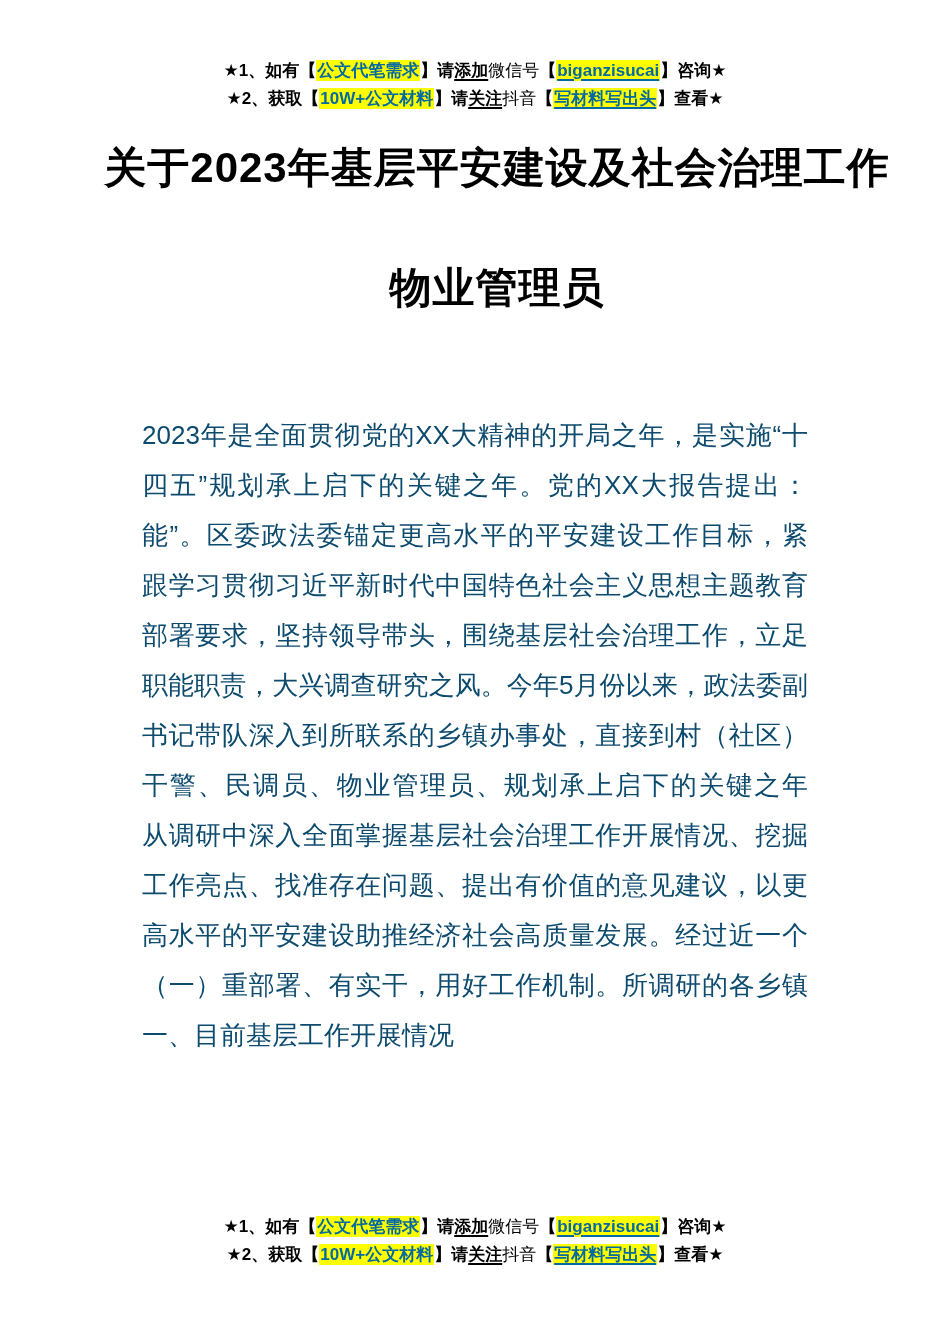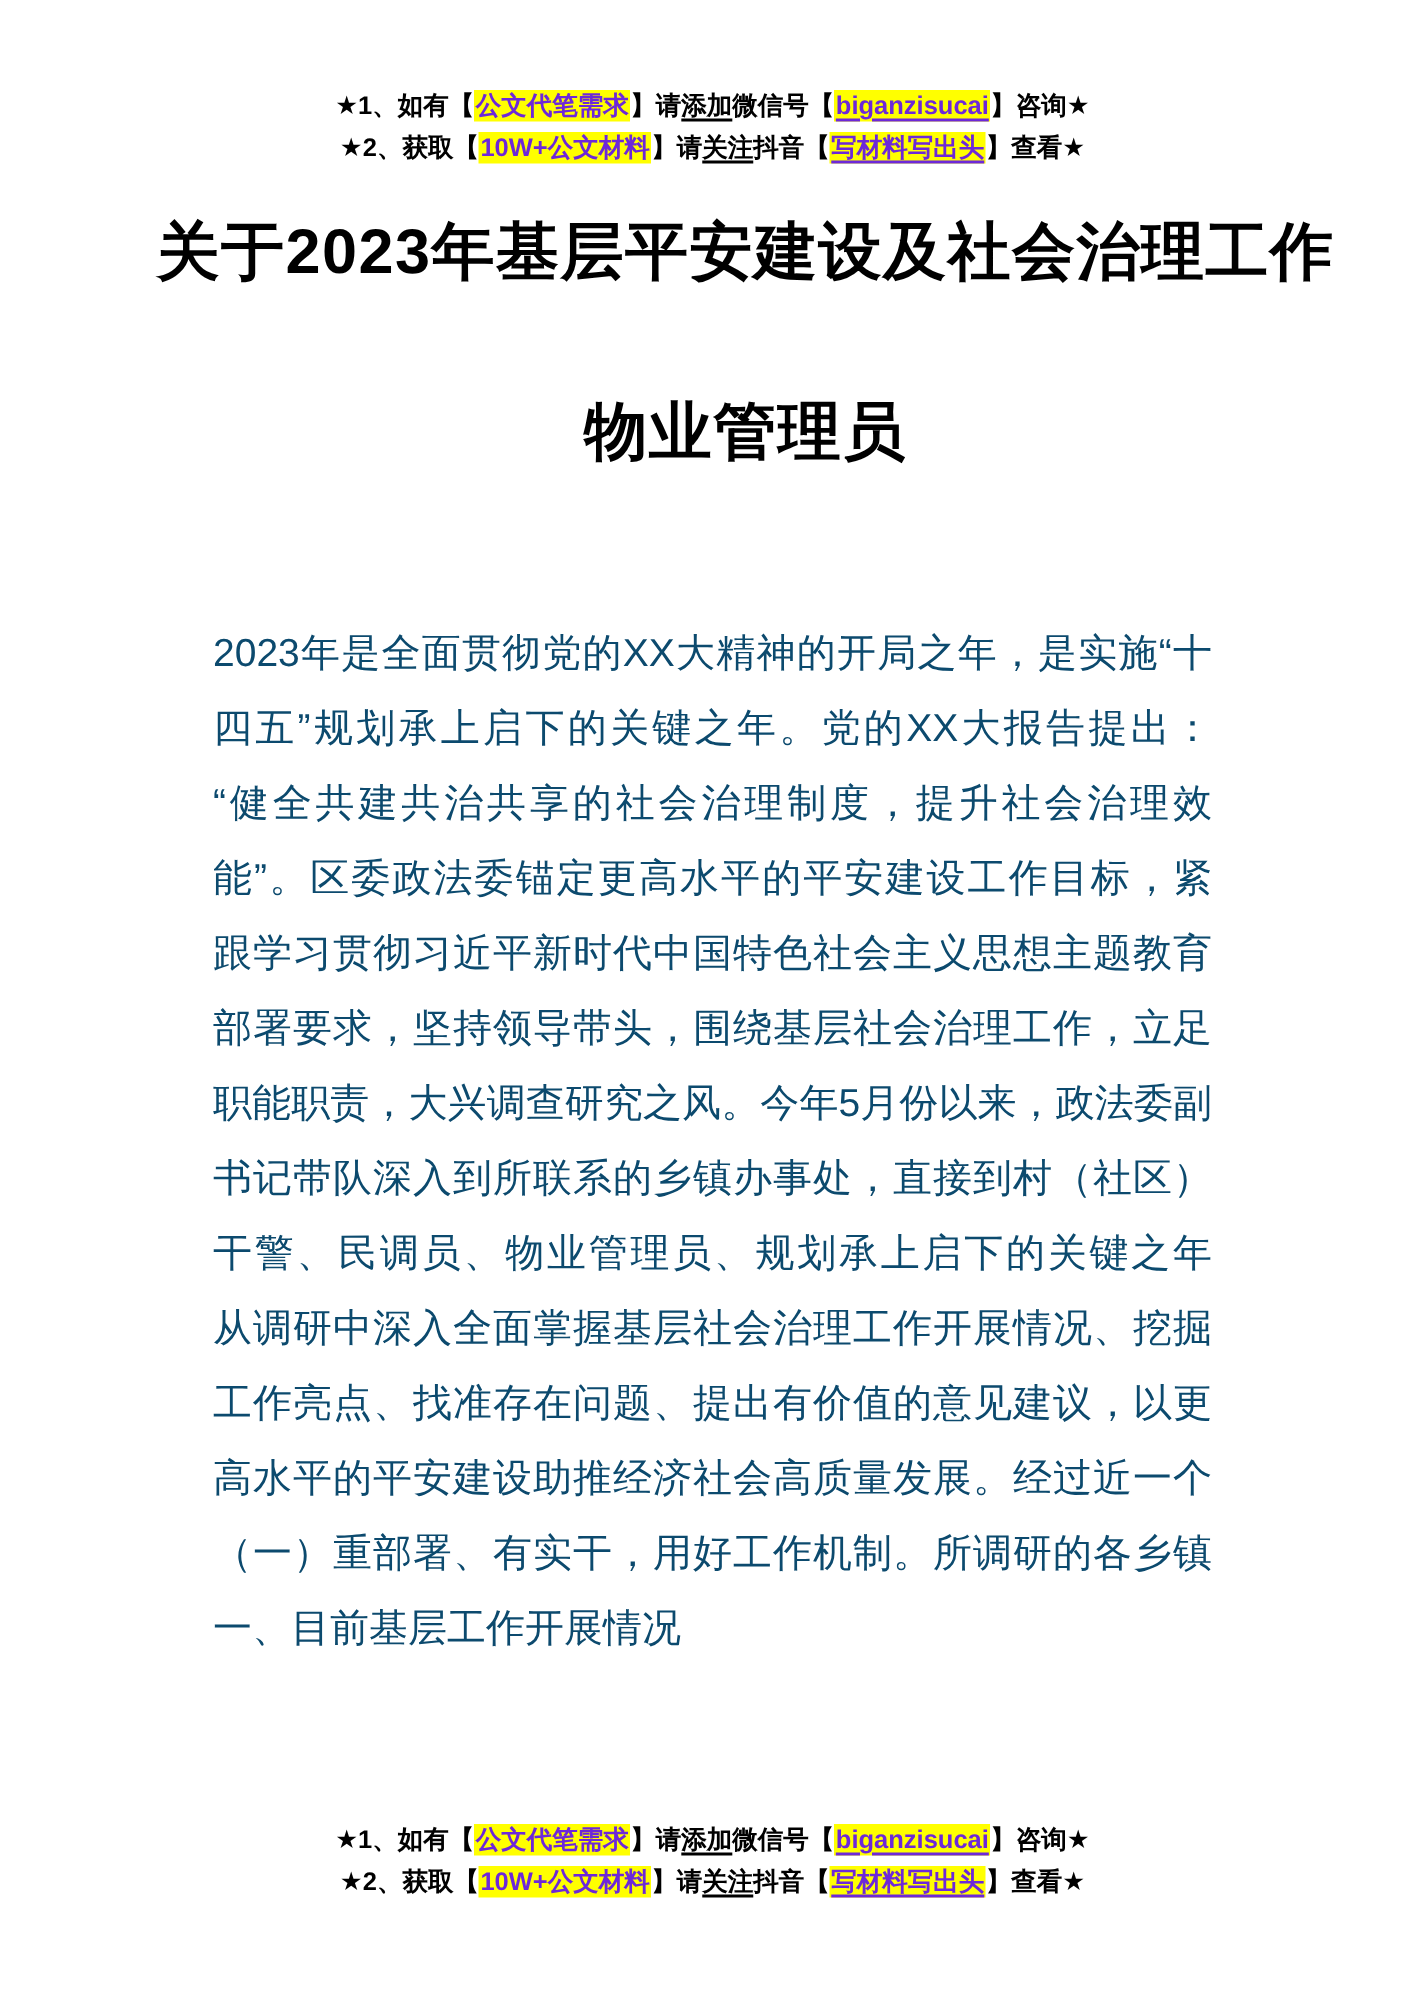--- a/index.html
+++ b/index.html
@@ -15,22 +15,22 @@
 
   
   .notice {
     position: absolute; left: 0; width: 100%;
     text-align: center; font-size: 17px; font-weight: 700; color: #000;
   }
   .notice-top { top: 57px; }
   .notice-bottom { top: 1213px; }
   .notice-line { height: 28px; line-height: 28px; white-space: nowrap; }
   .seg { font-weight: 700; }
-  .seg-light { font-weight: 700; }
-  .seg-red { color: #6d28d9; }
+  .seg-light { font-weight: 400; }
+  .seg-red { color: #0369a1; }
   .seg-hl { background: #ffff00; padding: 1px 1px; }
   .seg-u { text-decoration: underline; text-decoration-thickness: 2px; text-underline-offset: 3px; }
 
   
   .doc-title {
     position: absolute; top: 144px; left: 0; width: 100%;
     text-align: center; font-weight: 900; font-size: 42px; color: #000;
     letter-spacing: 1px;
   }
   .title-line { height: 48px; line-height: 48px; white-space: nowrap; padding-left: 44px; }
@@ -59,21 +59,20 @@
   </div>
 
   <div class="doc-title">
     <div class="title-line">关于2023年基层平安建设及社会治理工作</div>
     <div class="title-line">物业管理员</div>
   </div>
 
   <div class="doc-body">
     <div class="body-line">2023年是全面贯彻党的XX大精神的开局之年，是实施“十</div>
     <div class="body-line">四五”规划承上启下的关键之年。党的XX大报告提出：</div>
-    <div class="body-line">“健全共建共治共享的社会治理制度，提升社会治理效</div>
     <div class="body-line">能”。区委政法委锚定更高水平的平安建设工作目标，紧</div>
     <div class="body-line">跟学习贯彻习近平新时代中国特色社会主义思想主题教育</div>
     <div class="body-line">部署要求，坚持领导带头，围绕基层社会治理工作，立足</div>
     <div class="body-line">职能职责，大兴调查研究之风。今年5月份以来，政法委副</div>
     <div class="body-line">书记带队深入到所联系的乡镇办事处，直接到村（社区）</div>
     <div class="body-line">干警、民调员、物业管理员、规划承上启下的关键之年</div>
     <div class="body-line">从调研中深入全面掌握基层社会治理工作开展情况、挖掘</div>
     <div class="body-line">工作亮点、找准存在问题、提出有价值的意见建议，以更</div>
     <div class="body-line">高水平的平安建设助推经济社会高质量发展。经过近一个</div>
     <div class="body-line">（一）重部署、有实干，用好工作机制。所调研的各乡镇</div>

